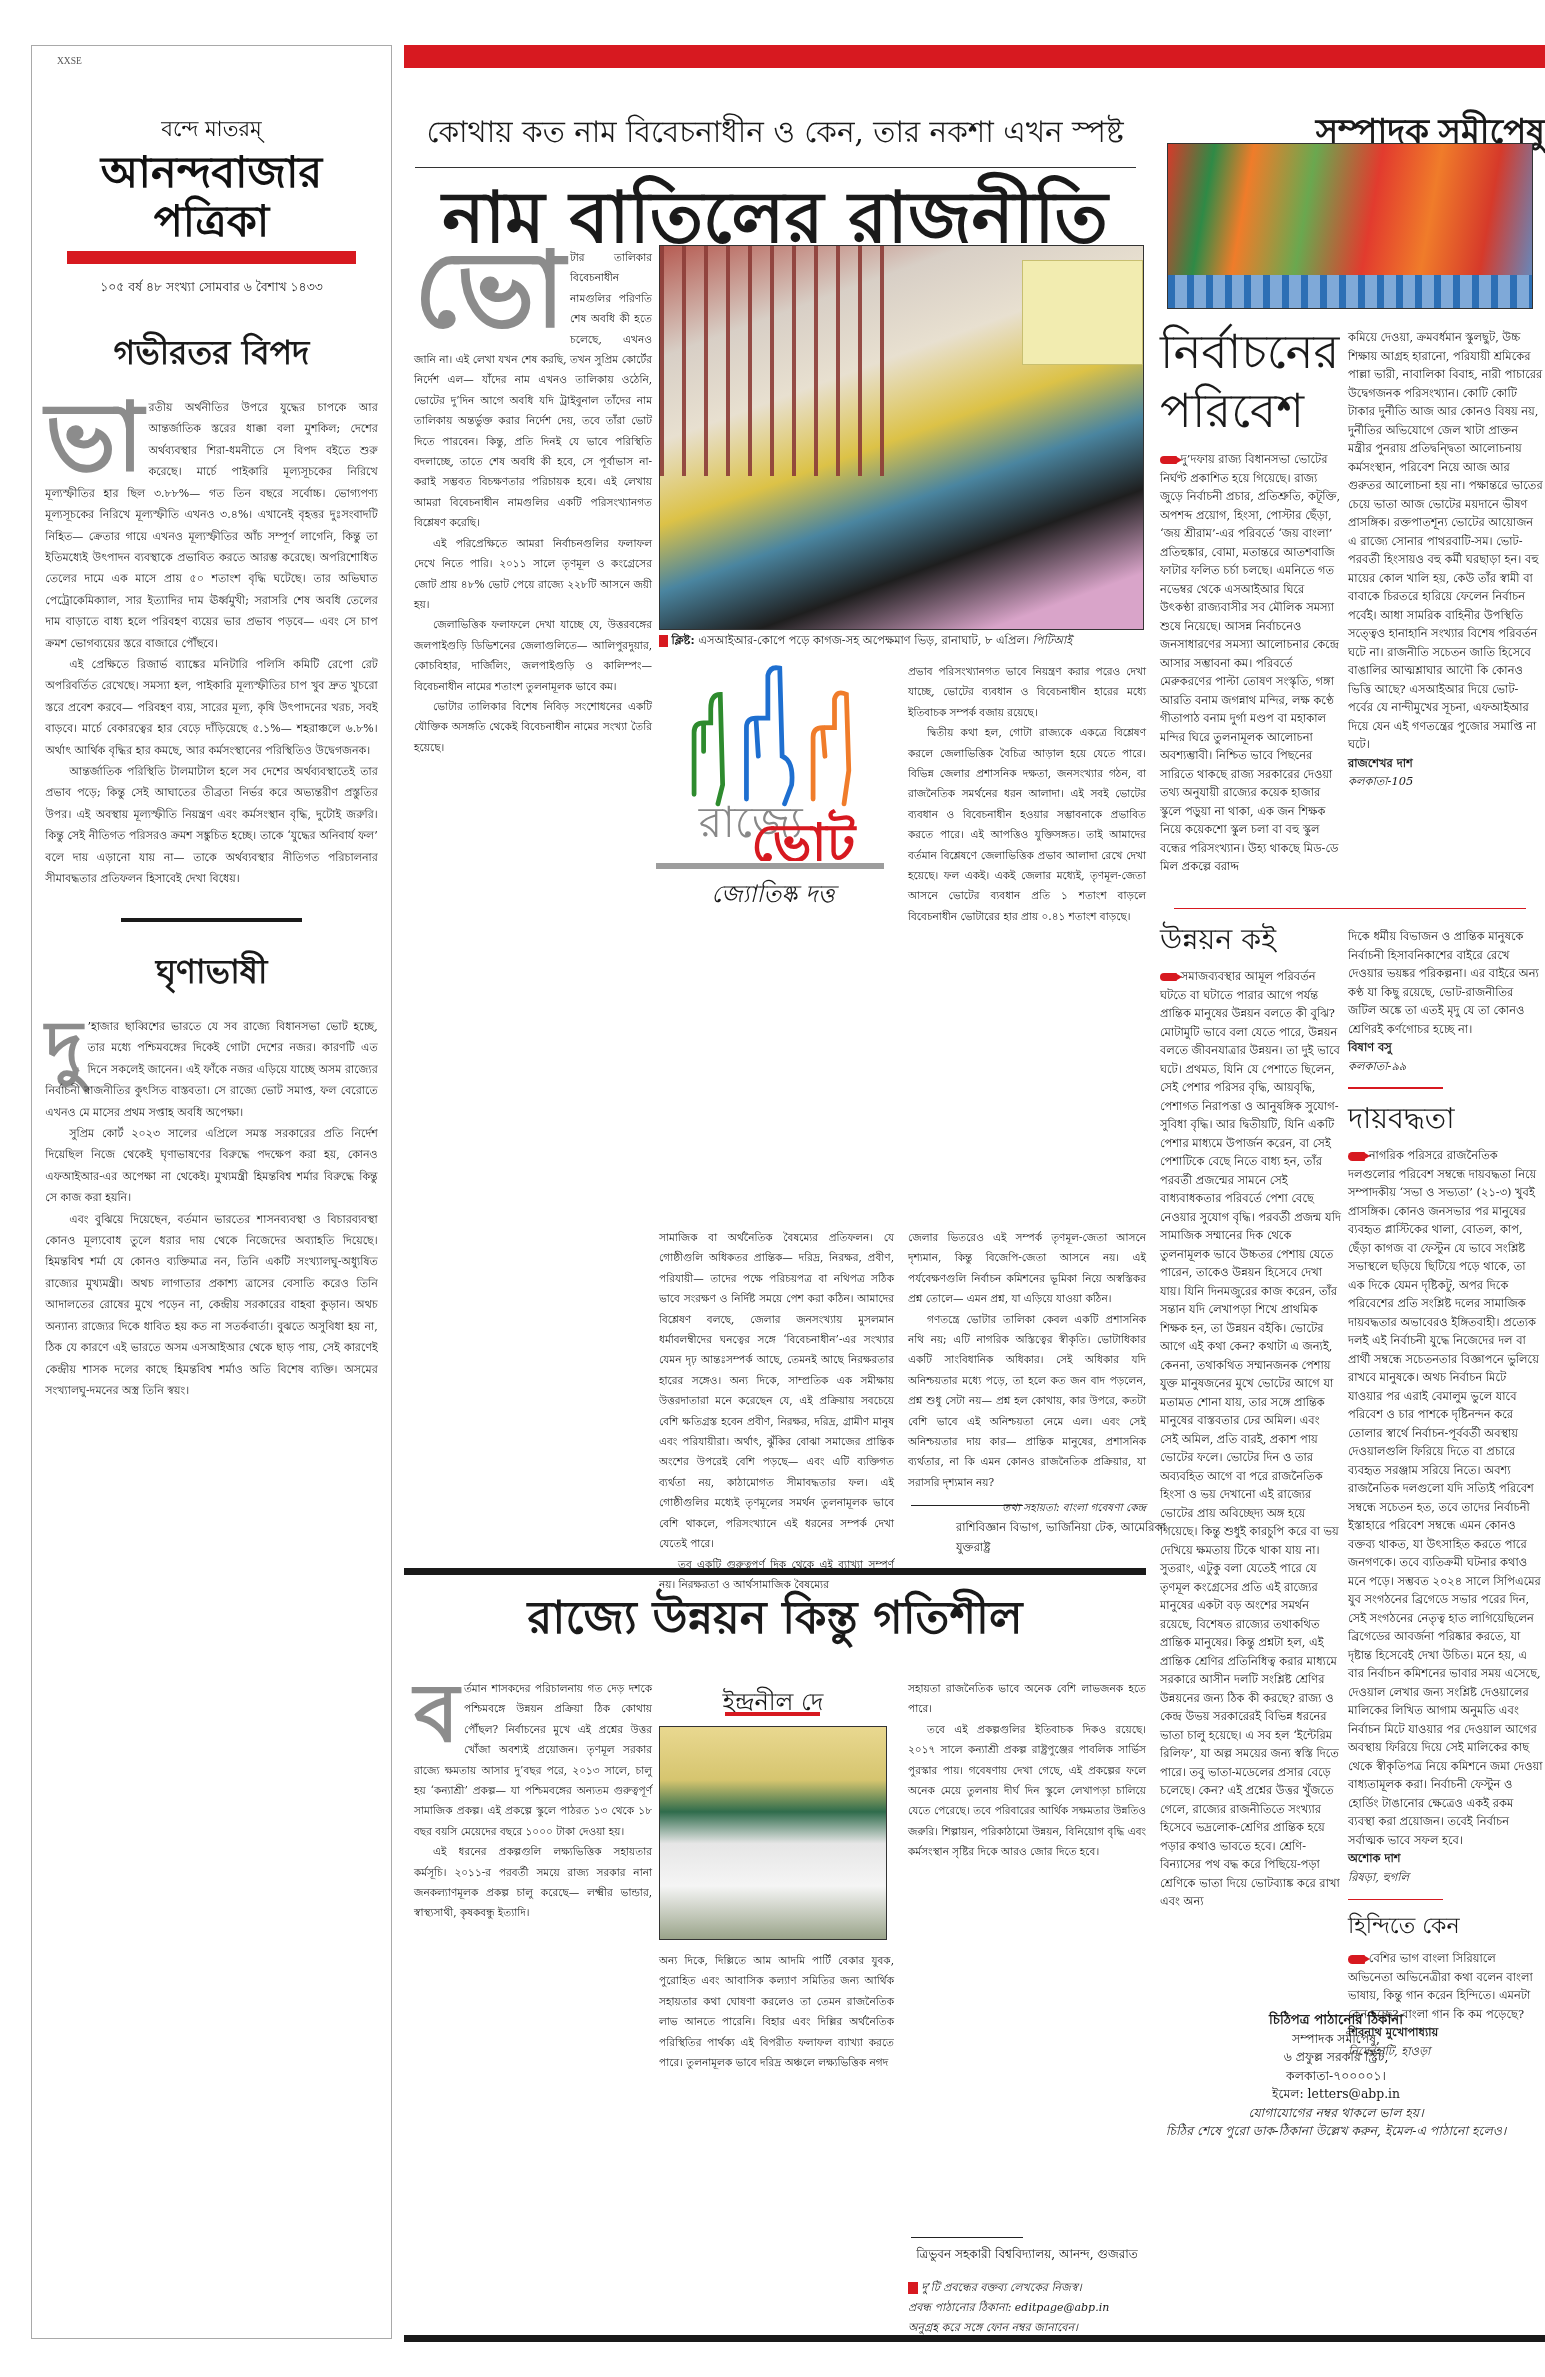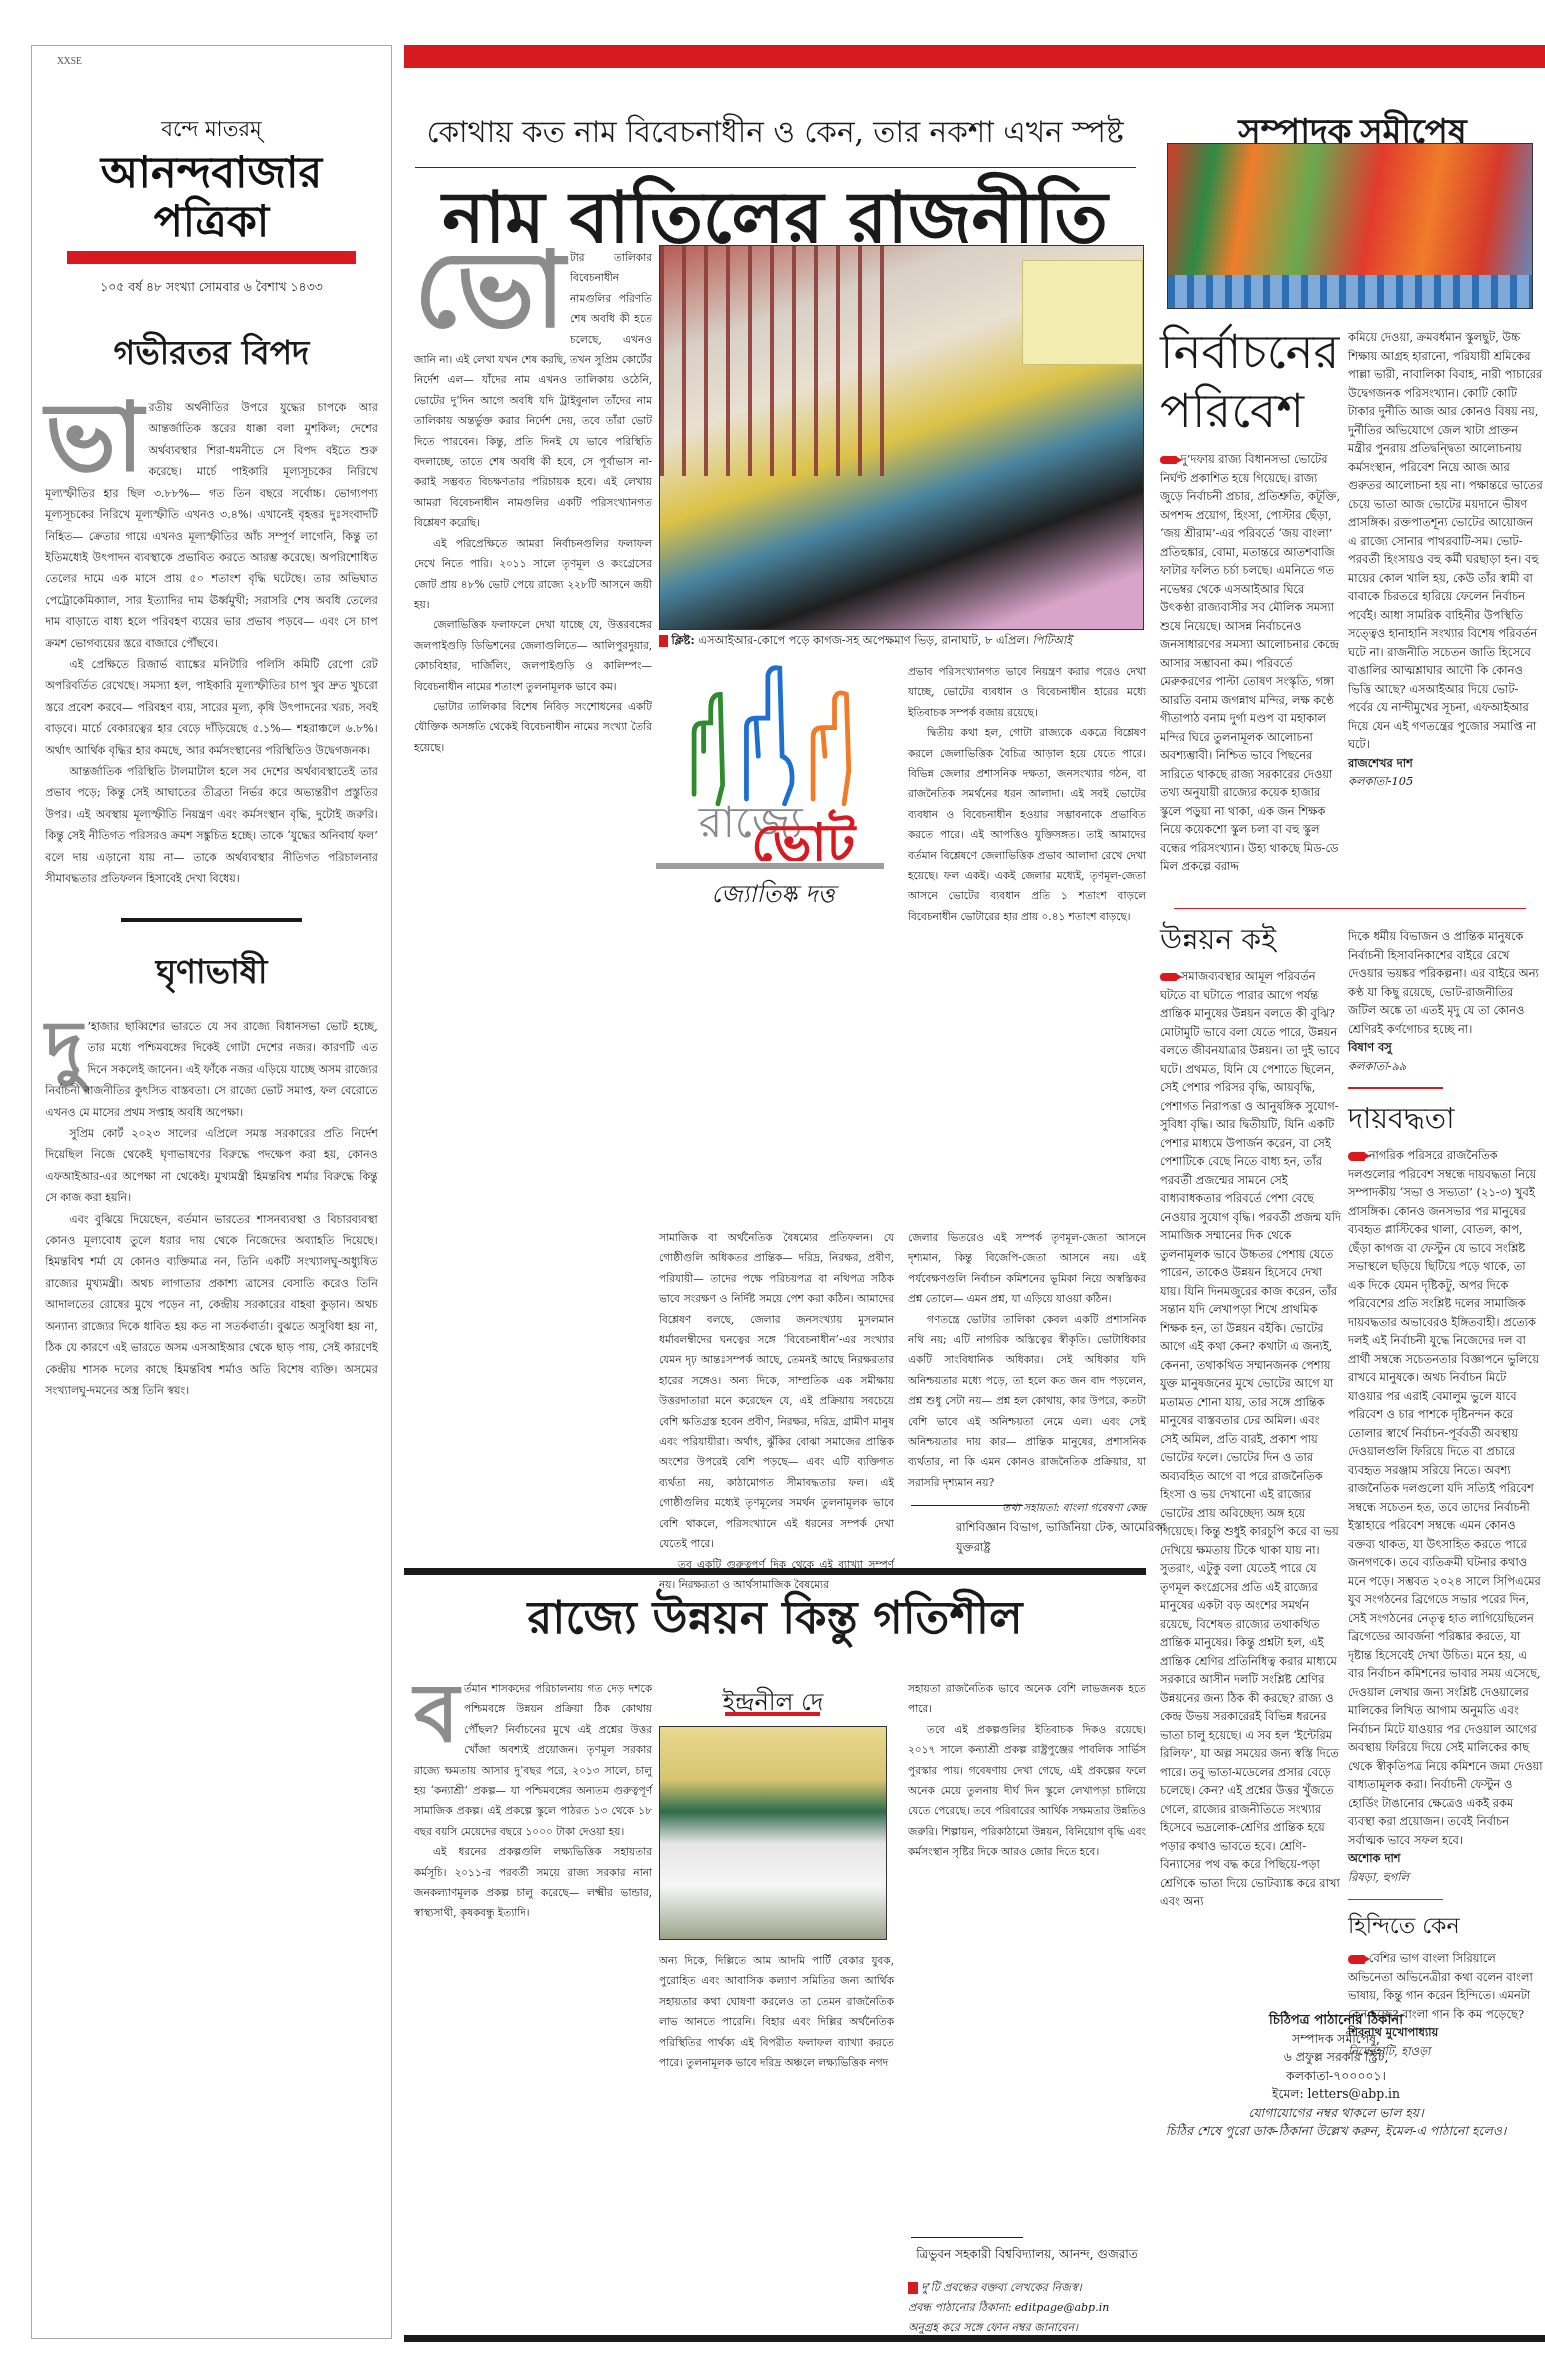--- a/index.html
+++ b/index.html
@@ -53,21 +53,21 @@
 
   .headline2 { position: absolute; left: 404px; top: 1536px; width: 742px; text-align: center; font-size: 45px; font-weight: bold; font-family: "DejaVu Sans", sans-serif; }
 
   .photo-school { background: linear-gradient(180deg, #e9d890 0%, #d6c56f 25%, #2f6c4c 40%, #e6e6e6 55%, #f5f5f5 75%, #9aa48a 100%); }
 
   .footnote { position: absolute; font-size: 11px; font-style: italic; line-height: 20px; }
   .footnote .mark { display: inline-block; width: 9.5px; height: 12.4px; background: #d71920; vertical-align: middle; margin-right: 3.8px; }
 
   
   .right { position: absolute; left: 1160px; top: 95px; width: 385px; }
-  .letters-title { text-align: center; font-size: 34px; font-weight: bold; padding: 9.5px 0 5.7px; font-family: Liberation Serif, serif; }
+  .letters-title { text-align: right; font-size: 34px; font-weight: bold; padding: 9.5px 0 5.7px; font-family: Liberation Sans, sans-serif; }
   .red-underline { height: 2.9px; background: #d71920; margin: 0 38px 0 38px; }
   .photo-flags { position: absolute; left: 1167px; top: 143px; width: 366px; height: 166px; background: linear-gradient(100deg, #d63a2a 0%, #2f8a46 12%, #f07c2a 22%, #6aa84f 38%, #e23b2e 55%, #f07c2a 70%, #d63a2a 85%, #5b8fc9 100%); border: 1px solid #333; }
   .photo-flags .rail { position: absolute; left: 0; bottom: 0; width: 100%; height: 33px; background: repeating-linear-gradient(90deg, #2d6fb5 0 6.7px, #7fa9d8 6.7px 19px); }
 
   .lcol { position: absolute; font-size: 11.4px; line-height: 18.5px; }
   .lcol p { text-indent: 17px; }
   .lcol p.first { text-indent: 0; }
   .lhead { font-size: 28.5px; line-height: 1.25; margin-bottom: 9.5px; font-family: "DejaVu Sans", sans-serif; }
   .lhead.big { font-size: 47px; }
   .pen-icon { display: inline-block; width: 17px; height: 8.6px; background: #d71920; border-radius: 4.3px 1px 1px 4.3px; vertical-align: middle; margin-right: 3.8px; position: relative; }

